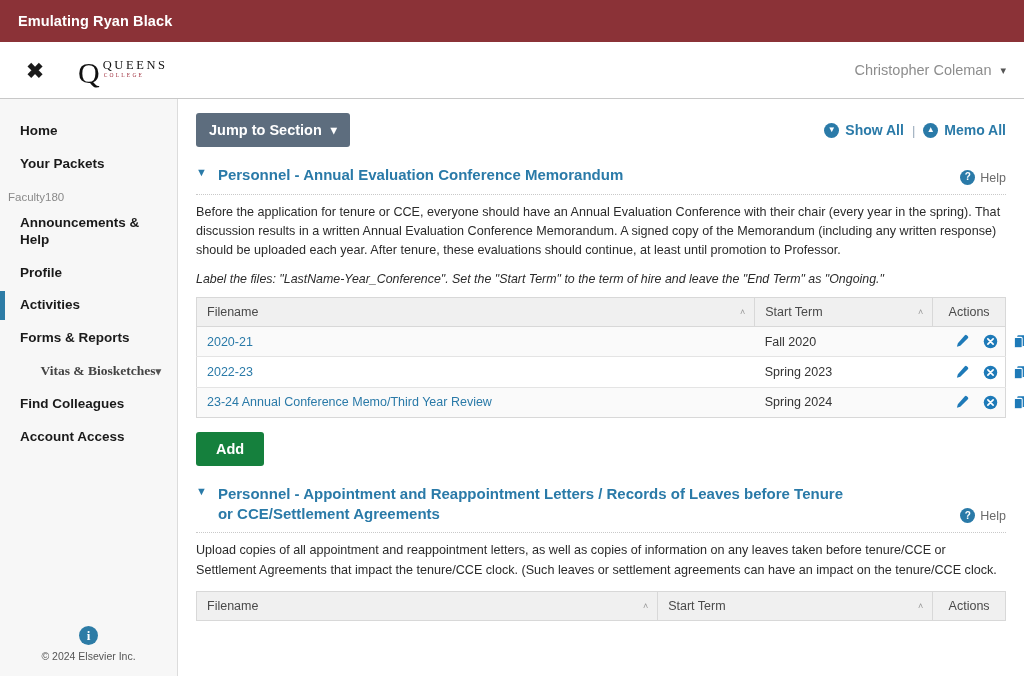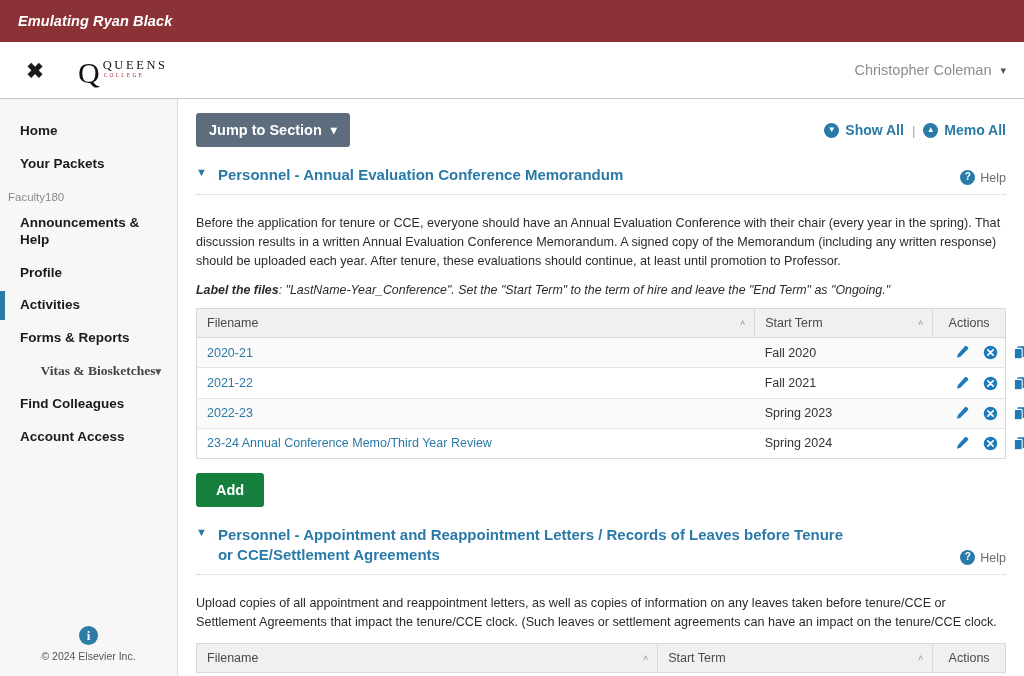--- a/index.html
+++ b/index.html
@@ -10,21 +10,21 @@
     overflow: hidden;
   }
 
   
   .emu-bar {
     height: 42px; background: #8b3237;
     display: flex; align-items: center;
     padding: 0 10px 0 18px;
     position: relative;
   }
-  .emu-title { color: #ffffff; font-size: 14.5px; font-weight: 600; letter-spacing: .1px; font-style: italic; }
+  .emu-title { color: #ffffff; font-size: 14.5px; font-weight: 600; letter-spacing: .1px; }
   .emu-actions { margin-left: auto; display: flex; gap: 9px; align-items: center; }
   .btn-emu-details {
     background: #2980a8; color: #fff; border: none;
     font-family: inherit; font-size: 13.5px; font-weight: 700;
     padding: 7px 12px; border-radius: 3px; cursor: pointer;
     white-space: nowrap;
   }
   .btn-exit-emu {
     background: #1b3a5c; color: #fff; border: none;
     font-family: inherit; font-size: 13.5px; font-weight: 700;
@@ -149,23 +149,23 @@
     margin-left: auto; display: flex; align-items: flex-end; gap: 5px;
     color: #6b6b6b; font-size: 12.5px; cursor: pointer; align-self: flex-end;
   }
   .help-badge {
     width: 15px; height: 15px; border-radius: 50%;
     background: #2a7aa8; color: #fff;
     display: flex; align-items: center; justify-content: center;
     font-size: 10px; font-weight: 700; line-height: 1;
   }
   .sec-rule { border-top: 1px dotted #c9c9c9; margin-top: 9px; }
-  .sec-body { font-size: 12.6px; color: #2b2b2b; line-height: 1.52; margin-top: 19px; }
+  .sec-body { font-size: 12.6px; color: #2b2b2b; line-height: 1.52; margin-top: 8px; }
   .sec-note { font-size: 12.4px; color: #2b2b2b; margin-top: 12px; font-style: italic; }
-  .sec-note b { font-style: italic; font-weight: 700; }
+  .sec-note b { font-style: italic; font-weight: 400; }
 
   
   table.files {
     width: 100%; border-collapse: collapse;
     margin-top: 11px; table-layout: fixed;
     border: 1px solid #d8d8d8;
   }
   table.files thead th {
     background: #f0f0f0; color: #4a4a4a;
     font-size: 12.5px; font-weight: 400; text-align: left;
@@ -315,37 +315,20 @@
                     <circle cx="8" cy="8" r="7.2" fill="#1e7ab8"></circle>
                     <path d="M5.2 5.2l5.6 5.6M10.8 5.2l-5.6 5.6" stroke="#fff" stroke-width="1.8" stroke-linecap="round"></path>
                   </svg></span>
               <span class="act"><svg width="15" height="15" viewBox="0 0 16 16">
                     <rect x="4.6" y="1.4" width="10" height="11.4" rx="1.1" fill="#1e7ab8"></rect>
                     <rect x="1.4" y="3.6" width="8.4" height="11" rx="1.1" fill="#1e7ab8" stroke="#fff" stroke-width="1.1"></rect>
                   </svg></span>
             </td>
           </tr>
           <tr>
-            <td><a class="fname">2021-22</a></td>
-            <td>Fall 2021</td>
-            <td class="actions">
-              <span class="act"><svg width="15" height="15" viewBox="0 0 16 16">
-                    <path d="M11.6 1.2a1.4 1.4 0 0 1 2 0l1.2 1.2a1.4 1.4 0 0 1 0 2l-8.1 8.1-3.6 1 1-3.6z" fill="#1e7ab8"></path>
-                  </svg></span>
-              <span class="act"><svg width="15" height="15" viewBox="0 0 16 16">
-                    <circle cx="8" cy="8" r="7.2" fill="#1e7ab8"></circle>
-                    <path d="M5.2 5.2l5.6 5.6M10.8 5.2l-5.6 5.6" stroke="#fff" stroke-width="1.8" stroke-linecap="round"></path>
-                  </svg></span>
-              <span class="act"><svg width="15" height="15" viewBox="0 0 16 16">
-                    <rect x="4.6" y="1.4" width="10" height="11.4" rx="1.1" fill="#1e7ab8"></rect>
-                    <rect x="1.4" y="3.6" width="8.4" height="11" rx="1.1" fill="#1e7ab8" stroke="#fff" stroke-width="1.1"></rect>
-                  </svg></span>
-            </td>
-          </tr>
-          <tr>
             <td><a class="fname">2022-23</a></td>
             <td>Spring 2023</td>
             <td class="actions">
               <span class="act"><svg width="15" height="15" viewBox="0 0 16 16">
                     <path d="M11.6 1.2a1.4 1.4 0 0 1 2 0l1.2 1.2a1.4 1.4 0 0 1 0 2l-8.1 8.1-3.6 1 1-3.6z" fill="#1e7ab8"></path>
                   </svg></span>
               <span class="act"><svg width="15" height="15" viewBox="0 0 16 16">
                     <circle cx="8" cy="8" r="7.2" fill="#1e7ab8"></circle>
                     <path d="M5.2 5.2l5.6 5.6M10.8 5.2l-5.6 5.6" stroke="#fff" stroke-width="1.8" stroke-linecap="round"></path>
                   </svg></span>

